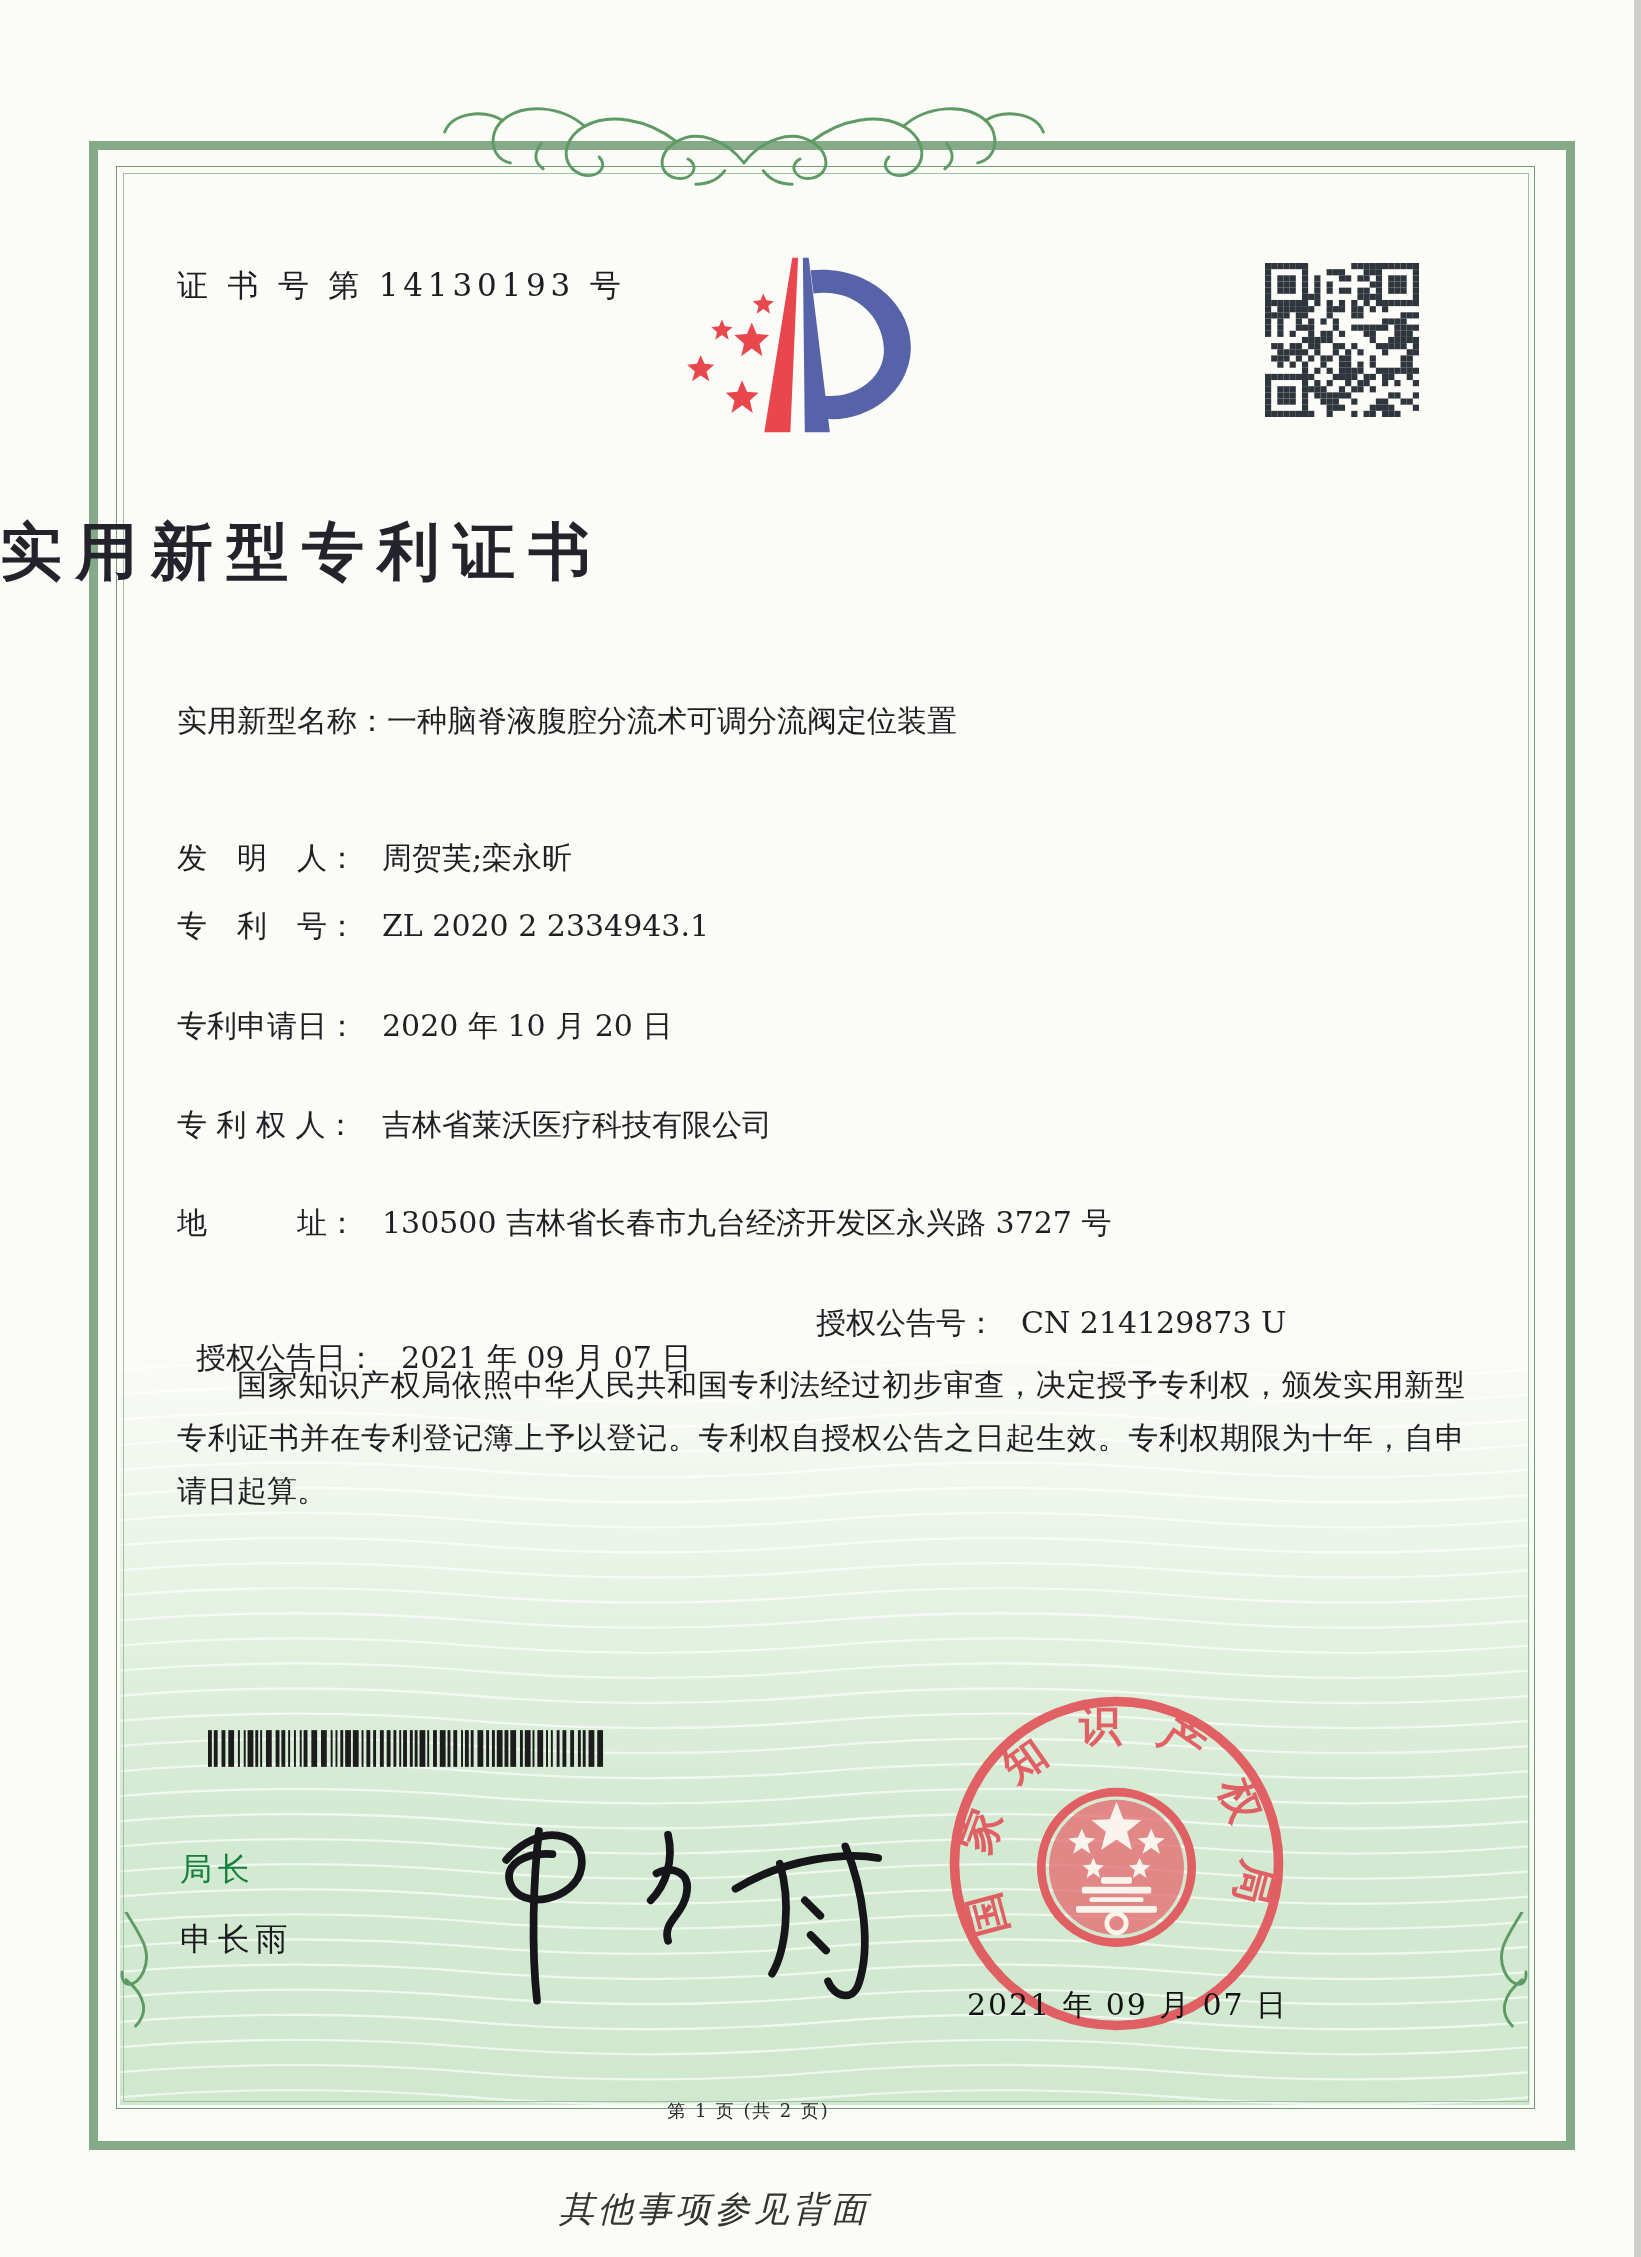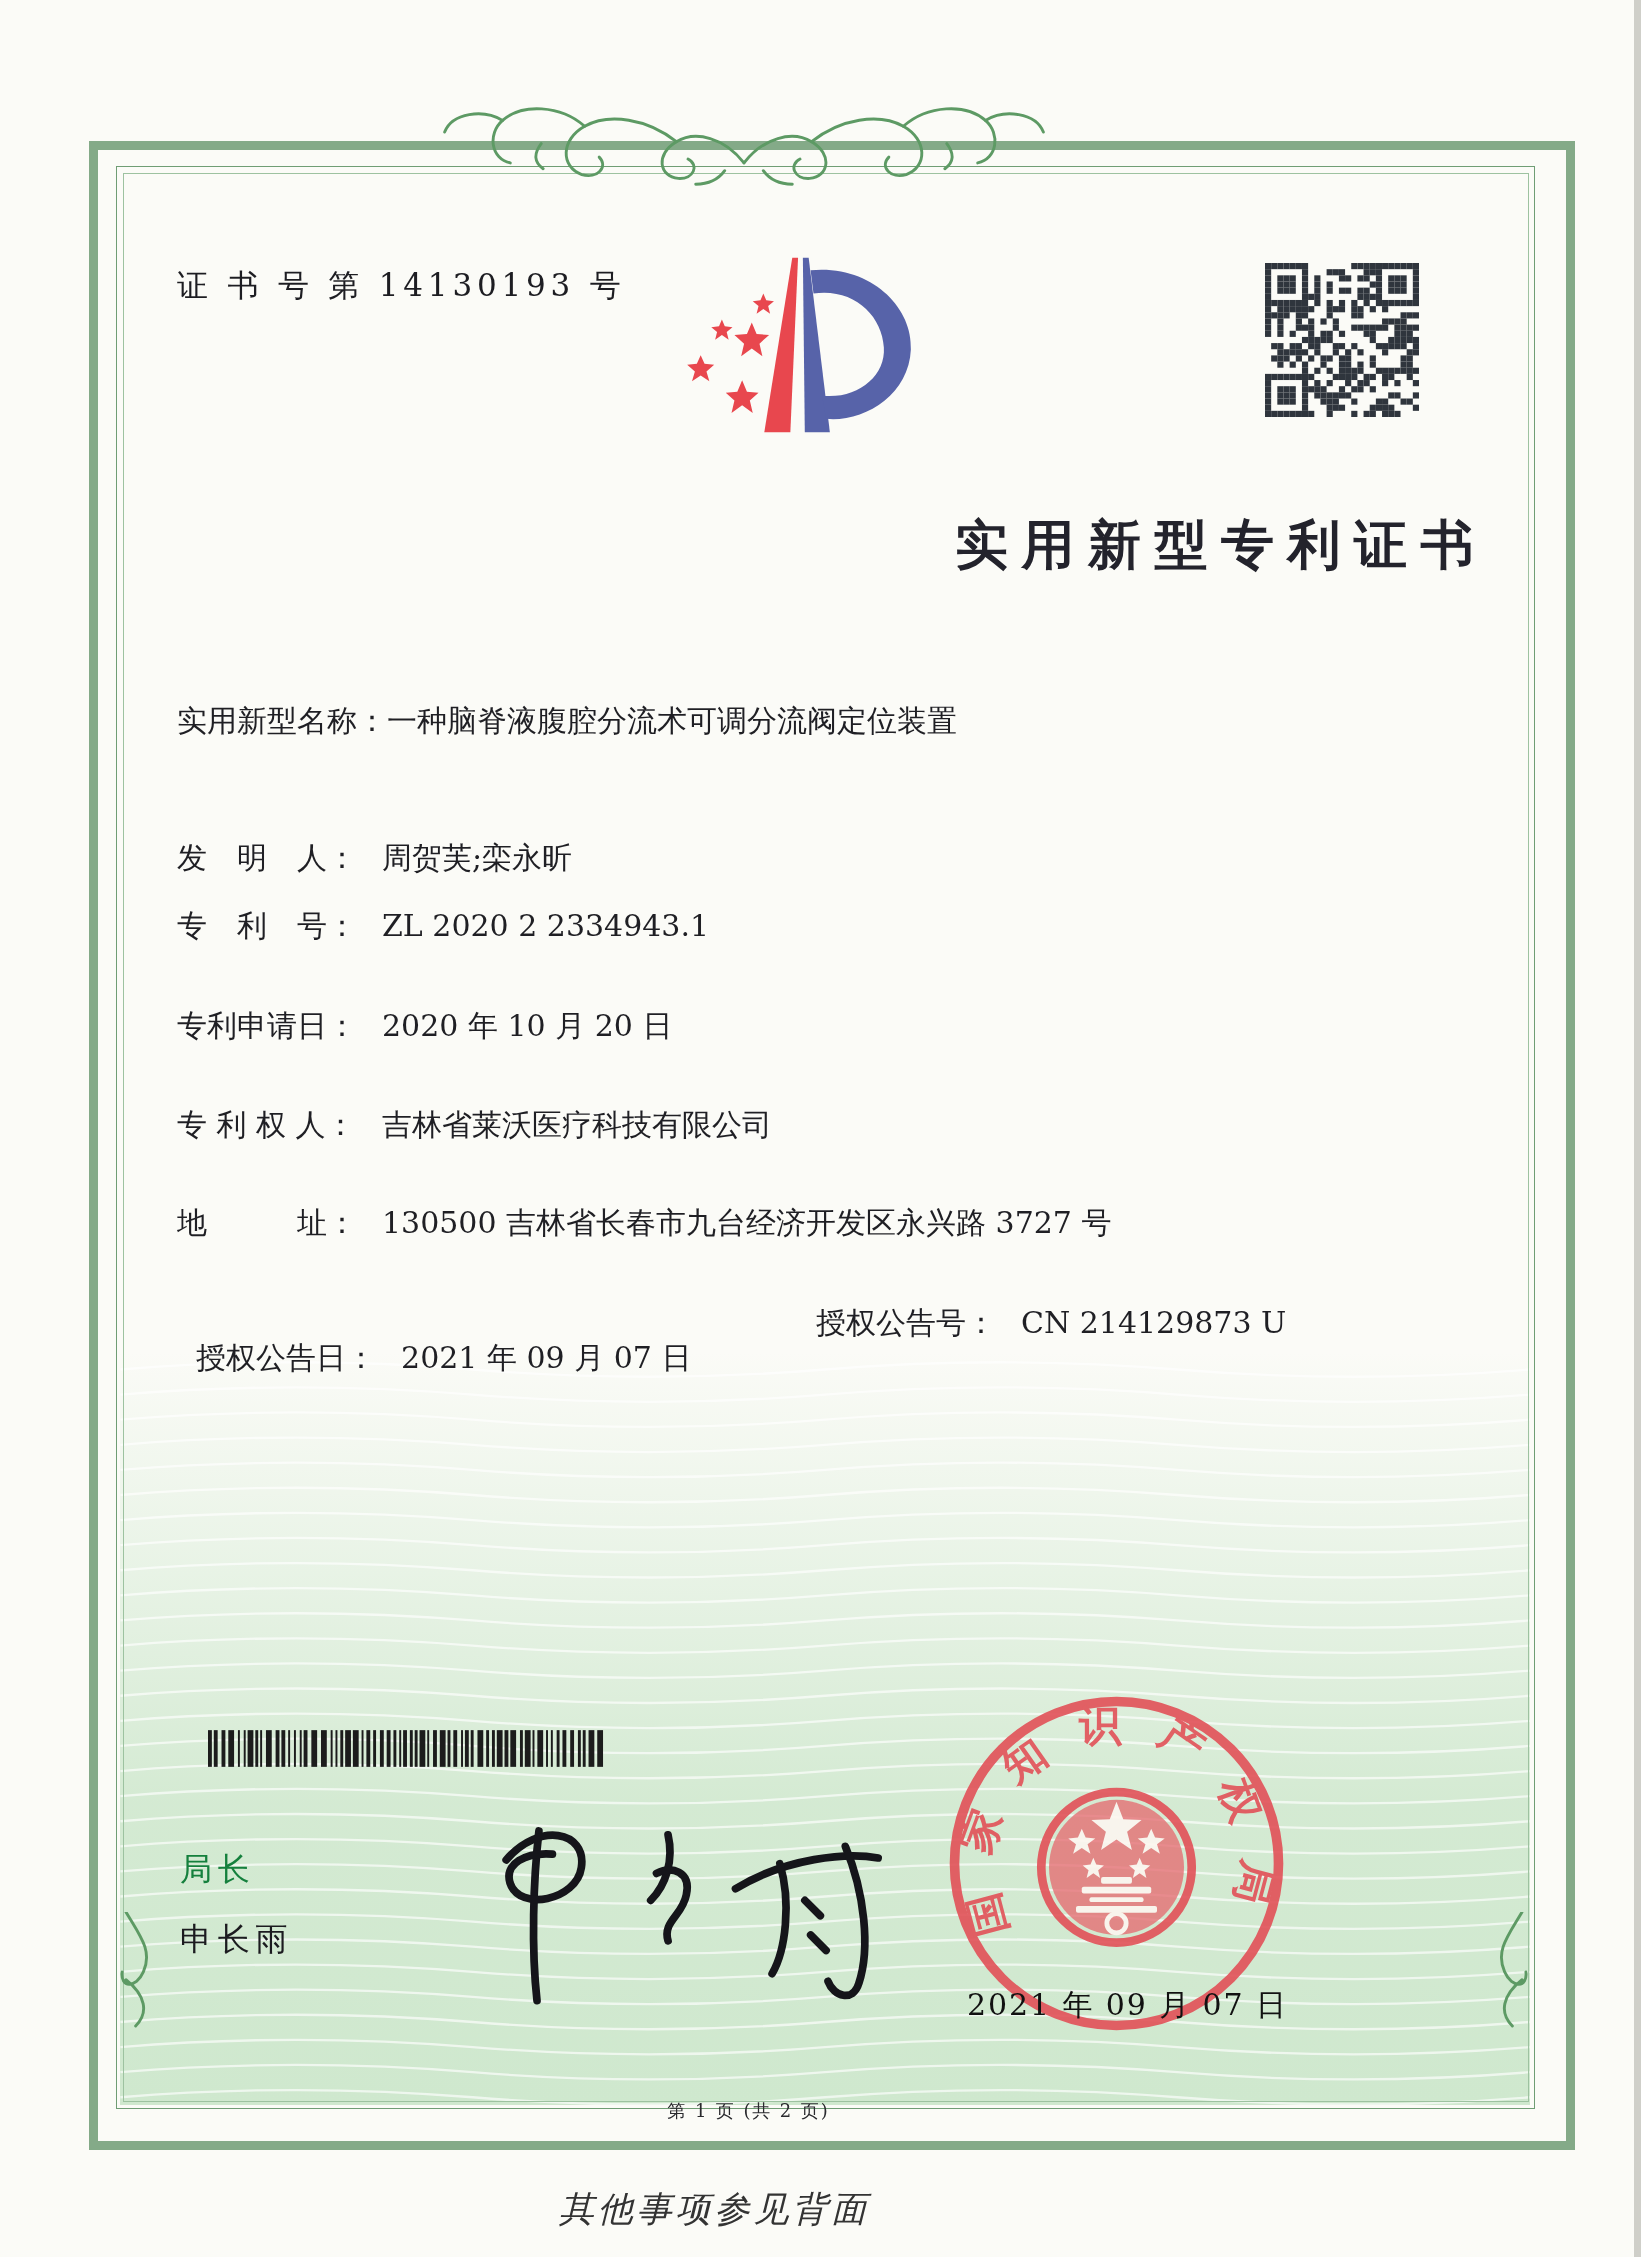--- a/index.html
+++ b/index.html
@@ -11,21 +11,21 @@
   
   .frame-outer{left:89px;top:141px;width:1468px;height:1991px;border:9.7px solid #84aa88;}
   .frame-inner{left:116px;top:166px;width:1417px;height:1941px;border:1.9px solid #6f9d74;}
   .frame-inner2{left:123px;top:173px;width:1404px;height:1927px;border:1px solid #9dc2a0;}
   
   .green-fade{left:120px;top:1352px;width:1410px;height:753px;
     background:linear-gradient(180deg,rgba(214,236,214,0) 0%,rgba(208,233,208,.45) 30%,rgba(205,231,204,.85) 60%,#cfe8ce 100%);}
   
   .cert-no{left:177px;top:265px;font-size:31px;letter-spacing:4.8px;color:#1d1d22;}
   
-  .title{left:0;top:510px;width:1487px;text-align:right;font-size:53px;font-weight:bold;
+  .title{left:0;top:510px;width:1487px;text-align:left;font-size:62px;font-weight:bold;
          letter-spacing:13.5px;color:#23232c;}
   
   .row{left:177px;width:1294px;font-size:30px;color:#1f1f24;white-space:pre;}
   .row .lbl{display:inline-block;min-width:205px;white-space:pre;}
   .row .val{padding-left:0px;margin-top:32px;}
   .grant2{position:absolute;left:639px;top:0;white-space:pre;}
   
   .paras{left:177px;top:1358px;width:1288px;font-size:30px;line-height:53px;
          text-align:justify;color:#1f1f24;}
   .paras p{margin:0 0 3.9px 0;text-indent:2em;}
@@ -460,20 +460,21 @@
 <div class="abs row z4" style="top:906px"><span class="lbl">专　利　号：</span><span class="val">ZL 2020 2 2334943.1</span></div>
 <div class="abs row z4" style="top:1006px"><span class="lbl">专利申请日：</span><span class="val">2020 年 10 月 20 日</span></div>
 <div class="abs row z4" style="top:1105px"><span class="lbl">专 利 权 人：</span><span class="val">吉林省莱沃医疗科技有限公司</span></div>
 <div class="abs row z4" style="top:1203px"><span class="lbl">地　　　址：</span><span class="val">130500 吉林省长春市九台经济开发区永兴路 3727 号</span></div>
 <div class="abs row z4" style="top:1303px">
   <span class="lbl">授权公告日：</span><span class="val">2021 年 09 月 07 日</span>
   <span class="grant2"><span class="lbl">授权公告号：</span><span class="val">CN 214129873 U</span></span>
 </div>
 
 <div class="abs paras z4">
+  <p>国家知识产权局依照中华人民共和国专利法经过初步审查，决定授予专利权，颁发实用新型专利证书并在专利登记簿上予以登记。专利权自授权公告之日起生效。专利权期限为十年，自申请日起算。</p>
 </div>
 
 <svg class="abs z4" id="barcode" width="396" height="37" style="left:208px;top:1730px" viewBox="0 0 410 38">
     <rect x="0" y="0" width="4" height="38" fill="#1c1c1c"></rect>
     <rect x="6" y="0" width="4" height="38" fill="#1c1c1c"></rect>
     <rect x="14" y="0" width="4" height="38" fill="#1c1c1c"></rect>
     <rect x="21" y="0" width="6" height="38" fill="#1c1c1c"></rect>
     <rect x="31" y="0" width="2" height="38" fill="#1c1c1c"></rect>
     <rect x="37" y="0" width="2" height="38" fill="#1c1c1c"></rect>
     <rect x="41" y="0" width="6" height="38" fill="#1c1c1c"></rect>

